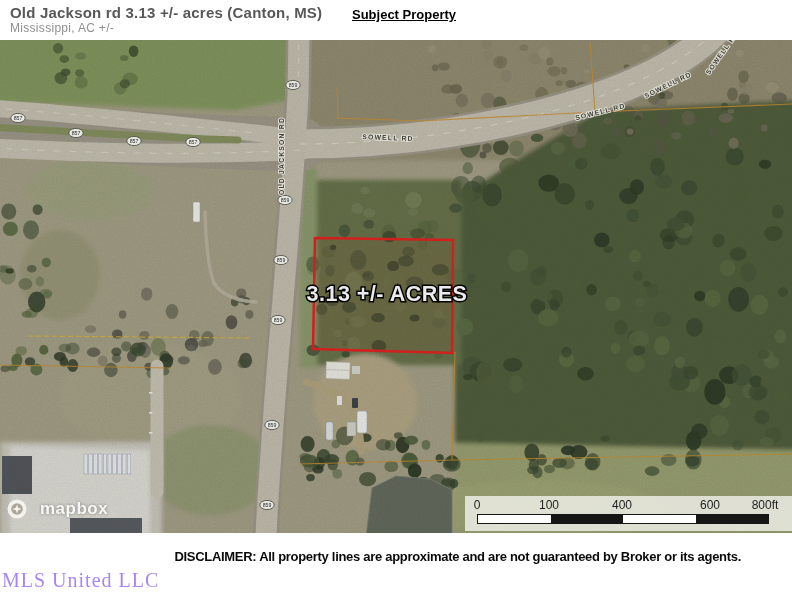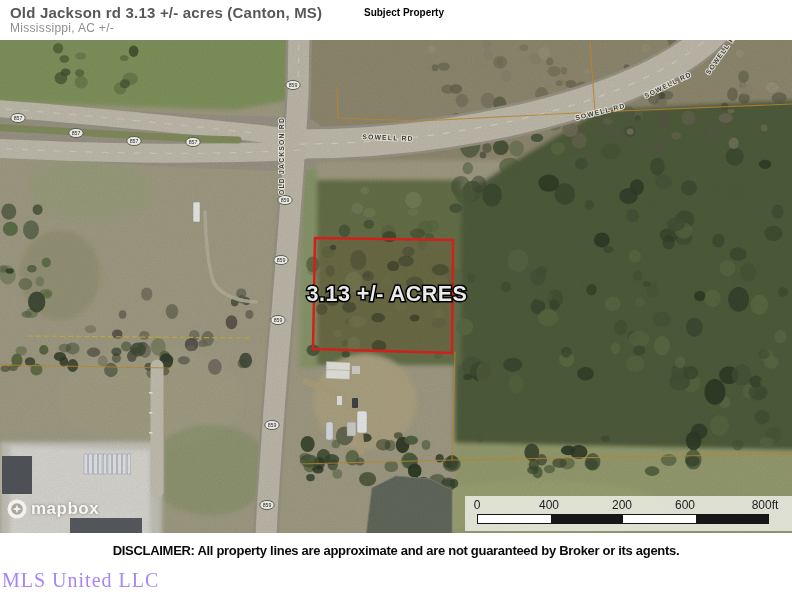--- a/index.html
+++ b/index.html
@@ -4,40 +4,40 @@
 <style>
   html,body{margin:0;padding:0;}
   body{
     width:792px;height:612px;position:relative;background:#ffffff;
     font-family:"Liberation Sans",sans-serif;overflow:hidden;
   }
   
   .header{position:absolute;top:0;left:0;width:792px;height:40px;background:#fff;padding-left:16px;}
   .title{position:absolute;left:10px;top:4px;font-size:15px;font-weight:bold;color:#585858;letter-spacing:.2px;}
   .subtitle{position:absolute;left:10px;top:21px;font-size:12px;color:#8f8f8f;letter-spacing:.3px;}
-  .subject{position:absolute;left:50%;transform:translateX(-50%);top:7px;font-size:10px;font-weight:bold;color:#000;}
+  .subject{position:absolute;left:50%;transform:translateX(-50%);top:7px;font-size:13px;font-weight:bold;color:#000;text-decoration:underline;}
   
   .mapwrap{position:absolute;top:40px;left:0;width:792px;height:493px;overflow:hidden;background:#a49f86;}
   .mapwrap svg{display:block;}
   
   .scalebar{position:absolute;left:465px;top:456px;width:327px;height:35px;
     background:rgba(250,250,247,.74);}
   .ticks{position:relative;height:15px;margin-top:2px;font-size:12px;color:#1d1d1d;}
   .tick{position:absolute;transform:translateX(-50%);white-space:nowrap;}
   .bar{position:relative;margin:1px 0 0 12px;width:290px;height:8px;border:1px solid #151515;display:flex;box-sizing:content-box;}
   .seg{flex:1 1 0;}
   .seg:nth-child(1),.seg:nth-child(3){background:#fdfdfb;}
   .seg:nth-child(2),.seg:nth-child(4){background:#161616;}
   
-  .mblogo{position:absolute;left:6px;top:458px;display:flex;align-items:center;gap:3px;opacity:.93;}
+  .mblogo{position:absolute;left:6px;top:458px;display:flex;align-items:center;gap:12px;opacity:.93;}
   .mbword{font-size:17px;font-weight:bold;color:rgba(255,255,255,.96);letter-spacing:.5px;
     text-shadow:0 0 3px rgba(80,80,70,.7);}
   
   .footer{position:absolute;top:533px;left:0;width:792px;height:79px;background:#fff;}
-  .disclaimer{margin:11px auto 0;width:690px;text-align:center;
+  .disclaimer{margin:17px auto 0;width:690px;text-align:right;
     font-size:13px;font-weight:bold;color:#0a0a0a;line-height:13.5px;letter-spacing:-0.3px;}
   .watermark{position:absolute;left:2px;top:36px;font-family:"Liberation Serif",serif;
     font-size:20px;color:#8b5cf6;opacity:.75;letter-spacing:1px;}
 </style>
 </head>
 <body>
 
 <div class="header">
   <div class="title">Old Jackson rd 3.13 +/- acres (Canton, MS)</div>
   <div class="subtitle">Mississippi,  AC +/-</div>
@@ -620,23 +620,23 @@
     <text transform="translate(724,14) rotate(-55)">SOWELL RD</text>
     <text transform="translate(284,116) rotate(-90)">OLD JACKSON RD</text>
   </g>
 
   <rect x="-10" y="-10" width="812" height="513" filter="url(#grain)" opacity="0.13"></rect>
 </svg>
 
   <div class="scalebar">
     <div class="ticks">
       <span class="tick" style="left:12px">0</span>
-      <span class="tick" style="left:84px">400</span>
-      <span class="tick" style="left:157px">200</span>
-      <span class="tick" style="left:220px">600</span>
+      <span class="tick" style="left:84px">100</span>
+      <span class="tick" style="left:157px">400</span>
+      <span class="tick" style="left:245px">600</span>
       <span class="tick" style="left:300px">800ft</span>
     </div>
     <div class="bar">
       <div class="seg"></div>
       <div class="seg"></div>
       <div class="seg"></div>
       <div class="seg"></div>
     </div>
   </div>
 

